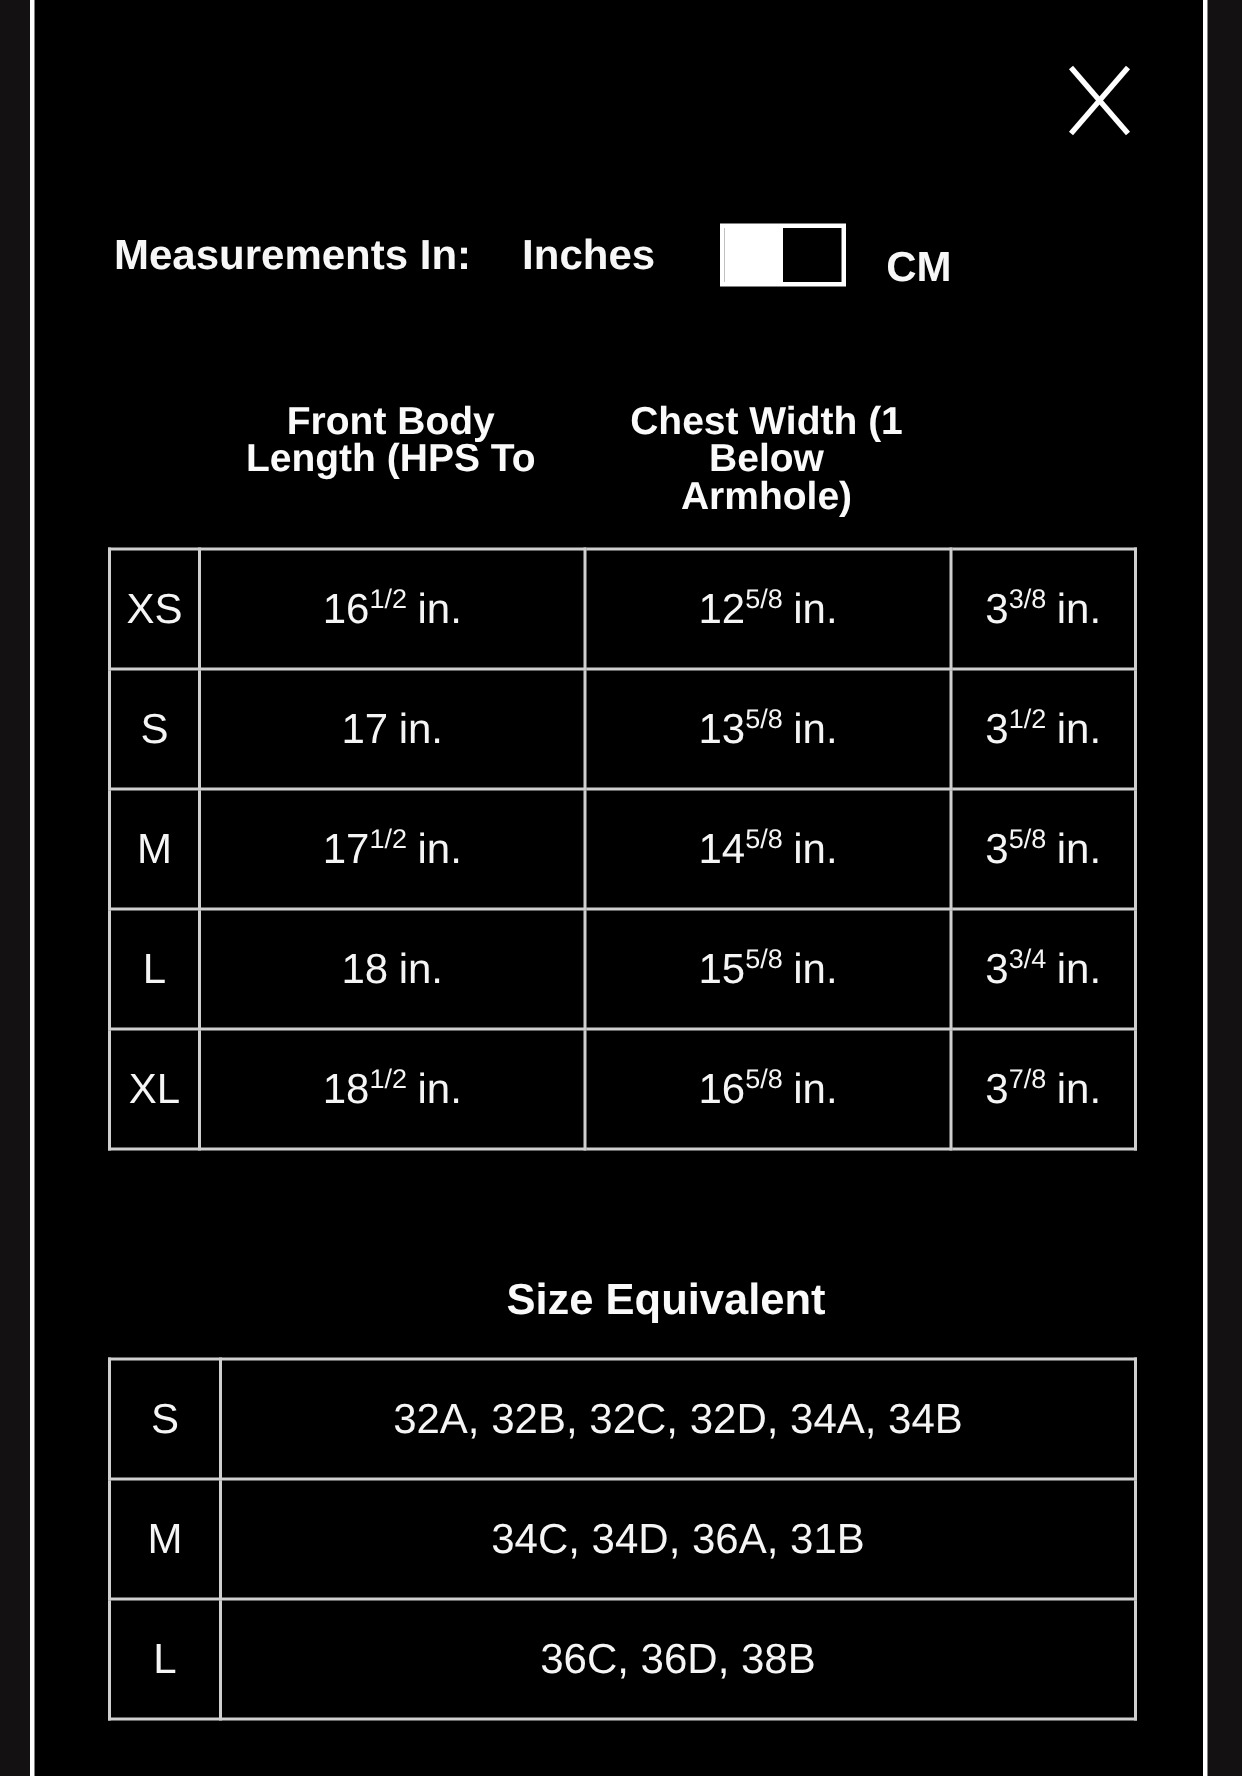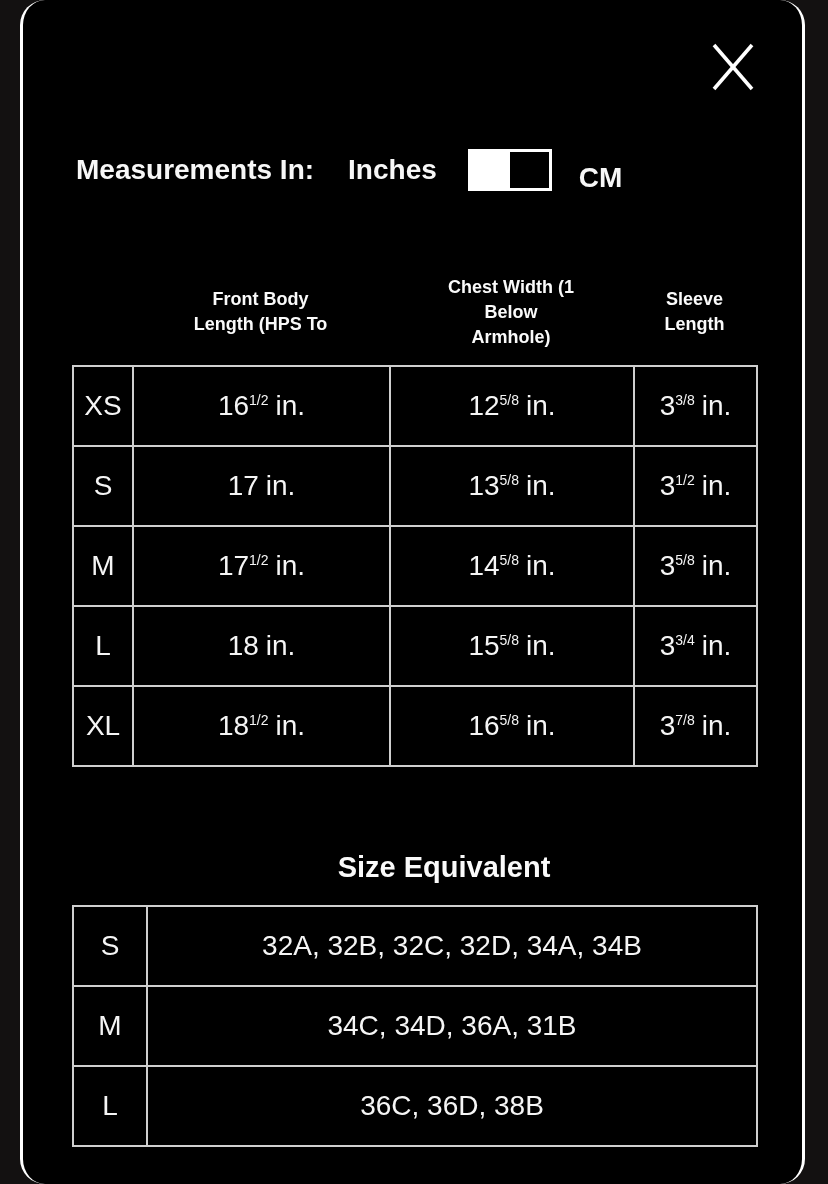--- a/index.html
+++ b/index.html
@@ -18,21 +18,20 @@
   .panel {
     position: absolute;
     left: 20px;
     top: 0;
     width: 785px;
     height: 1184px;
     box-sizing: border-box;
     background: #000000;
     border-left: 3px solid #ffffff;
     border-right: 3px solid #ffffff;
-    border-radius: 25px;
   }
   
   .close-btn {
     position: absolute;
     left: 682px;
     top: 36px;
     width: 56px;
     height: 62px;
     background: transparent;
     border: none;
@@ -48,21 +47,21 @@
     top: 146px;
     height: 48px;
     display: flex;
     align-items: center;
     color: #f7f7f7;
     font-size: 28px;
     font-weight: bold;
     white-space: nowrap;
   }
   .unit-row .lbl { margin-right: 34px; }
-  .unit-row .opt-left { margin-right: 31px; text-align: center; }
+  .unit-row .opt-left { margin-right: 43px; text-align: center; }
   .unit-row .opt-right { margin-left: 27px; margin-top: 16px; }
   .toggle {
     position: relative;
     width: 84px;
     height: 42px;
     box-sizing: border-box;
     border: 3px solid #ffffff;
     background: #000000;
     cursor: pointer;
     flex: 0 0 auto;
@@ -75,24 +74,24 @@
     height: 100%;
     background: #ffffff;
   }
   .header-row {
     position: absolute;
     left: 49px;
     top: 268px;
     width: 684px;
     height: 88px;
     display: flex;
-    align-items: center;
+    align-items: flex-start;
     color: #fafafa;
     font-weight: bold;
-    font-size: 18px;
+    font-size: 26px;
     line-height: 25px;
     text-align: center;
   }
   .header-cell { box-sizing: border-box; }
   .hc-0 { width: 60px; }
   .hc-1 { width: 257px; }
   .hc-2 { width: 244px; }
   .hc-3 { width: 123px; }
 
   table.grid {
@@ -111,21 +110,21 @@
     font-size: 28px;
     font-weight: normal;
     height: 78px;
     padding: 0;
     overflow: hidden;
   }
   #size-table { top: 365px; }
   #equiv-table { top: 905px; }
 
   .frac {
-    font-size: 14px;
+    font-size: 18px;
     position: relative;
     top: -10px;
     letter-spacing: 0;
   }
   .unit-txt { margin-left: 7px; }
 
   .section-title {
     position: absolute;
     left: 109px;
     top: 851px;
@@ -164,24 +163,20 @@
         <div class="header-cell hc-0"></div>
         <div class="header-cell hc-1">
           <div class="">Front Body</div>
           <div class="">Length (HPS To</div>
         </div>
         <div class="header-cell hc-2">
           <div class="">Chest Width (1</div>
           <div class="">Below</div>
           <div class="">Armhole)</div>
         </div>
-        <div class="header-cell hc-3">
-          <div class="">Sleeve</div>
-          <div class="">Length</div>
-        </div>
       </div>
 
     <table class="grid" id="size-table">
       <colgroup>
         <col style="width:60px">
           <col style="width:257px">
           <col style="width:244px">
           <col style="width:123px">
       </colgroup>
       <tbody id="size-table-body">

